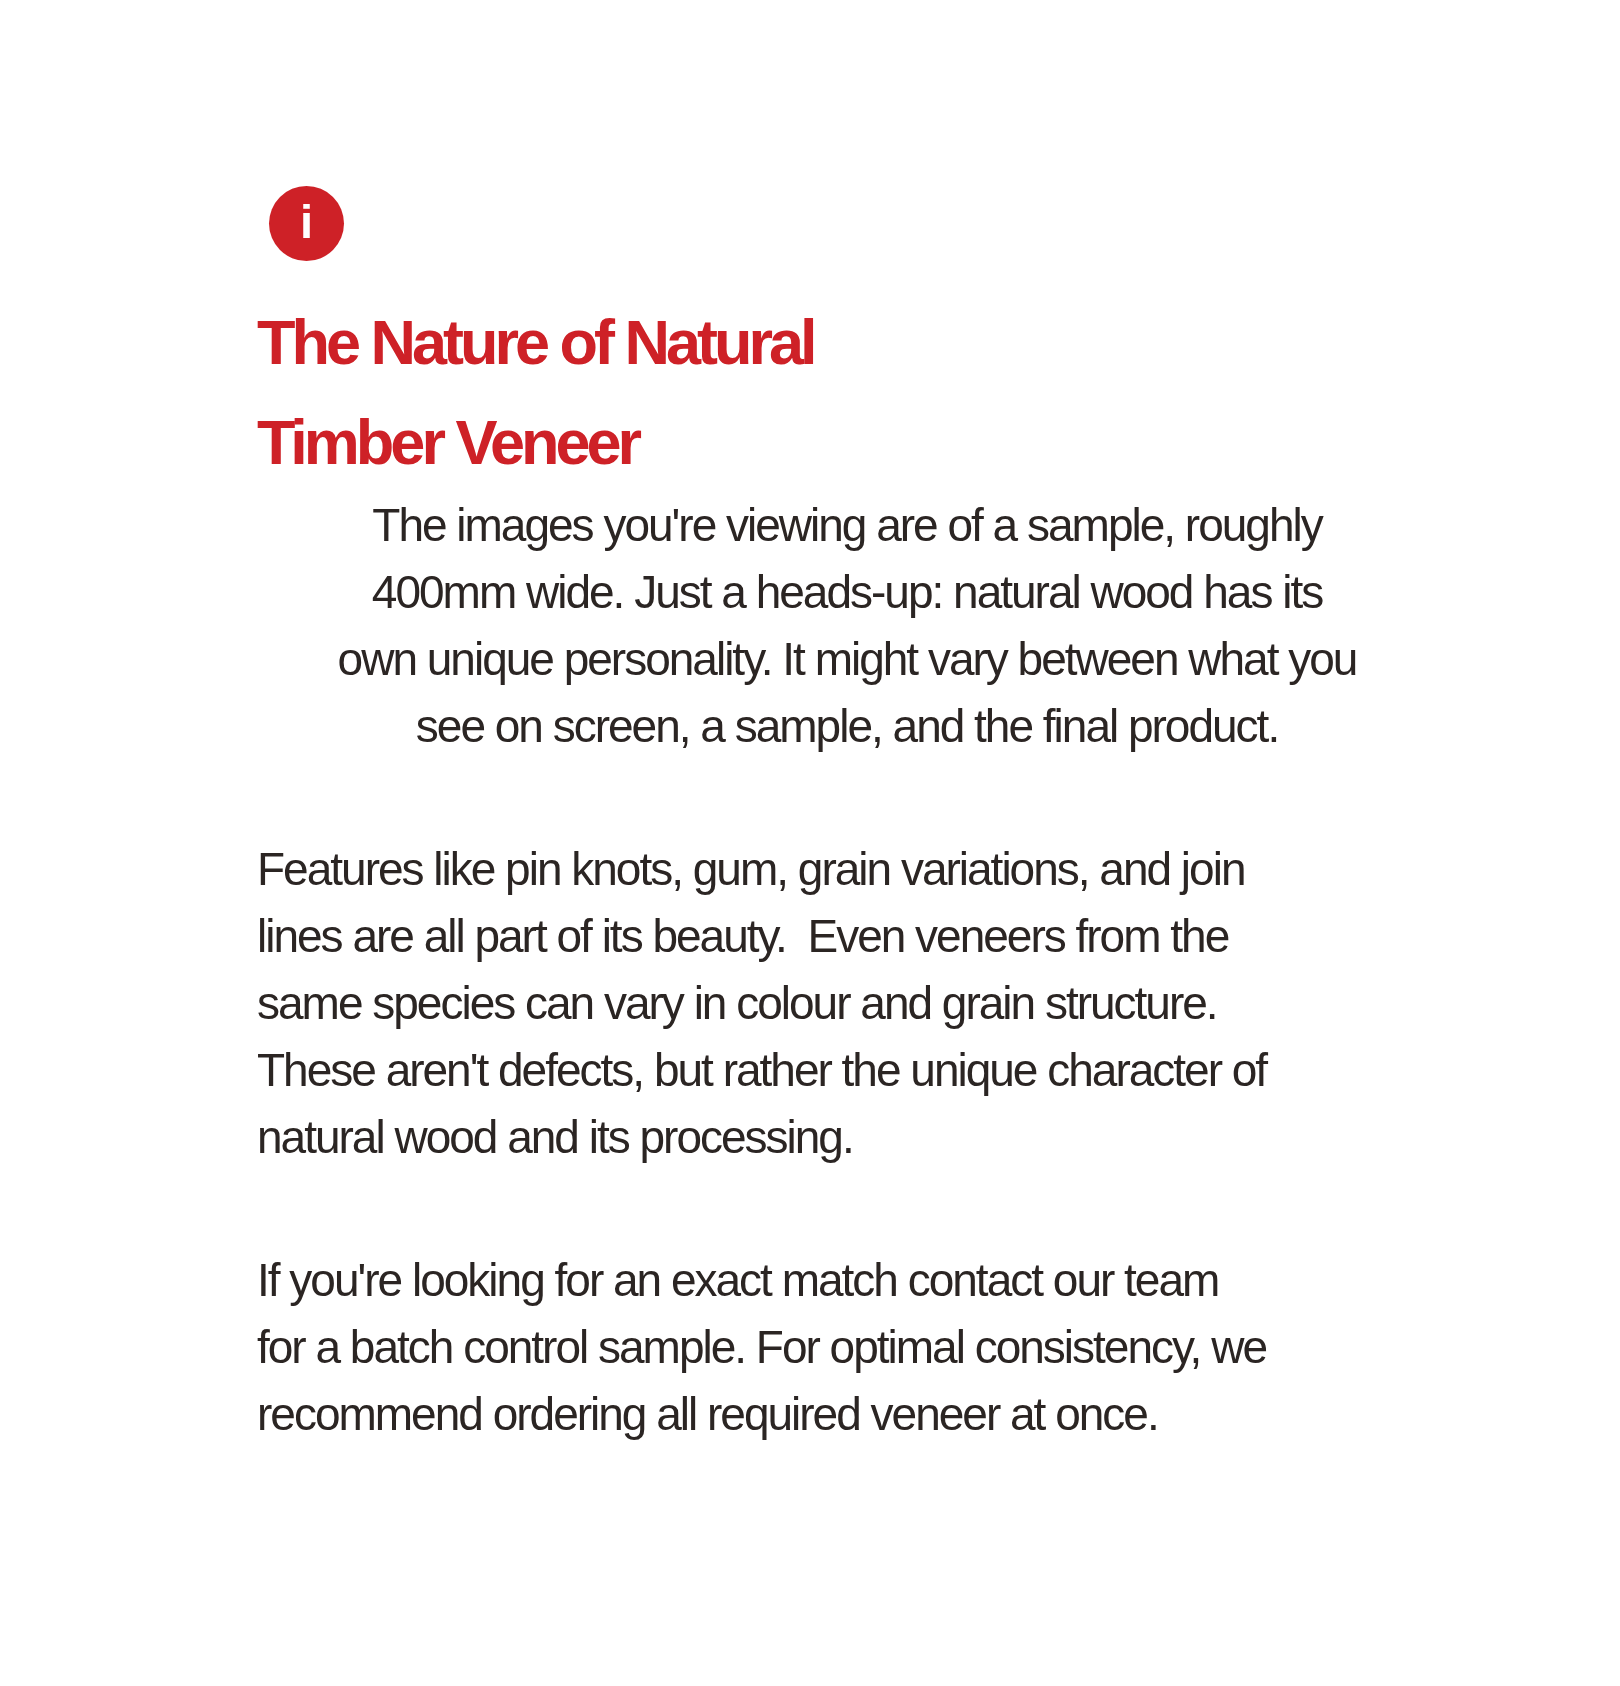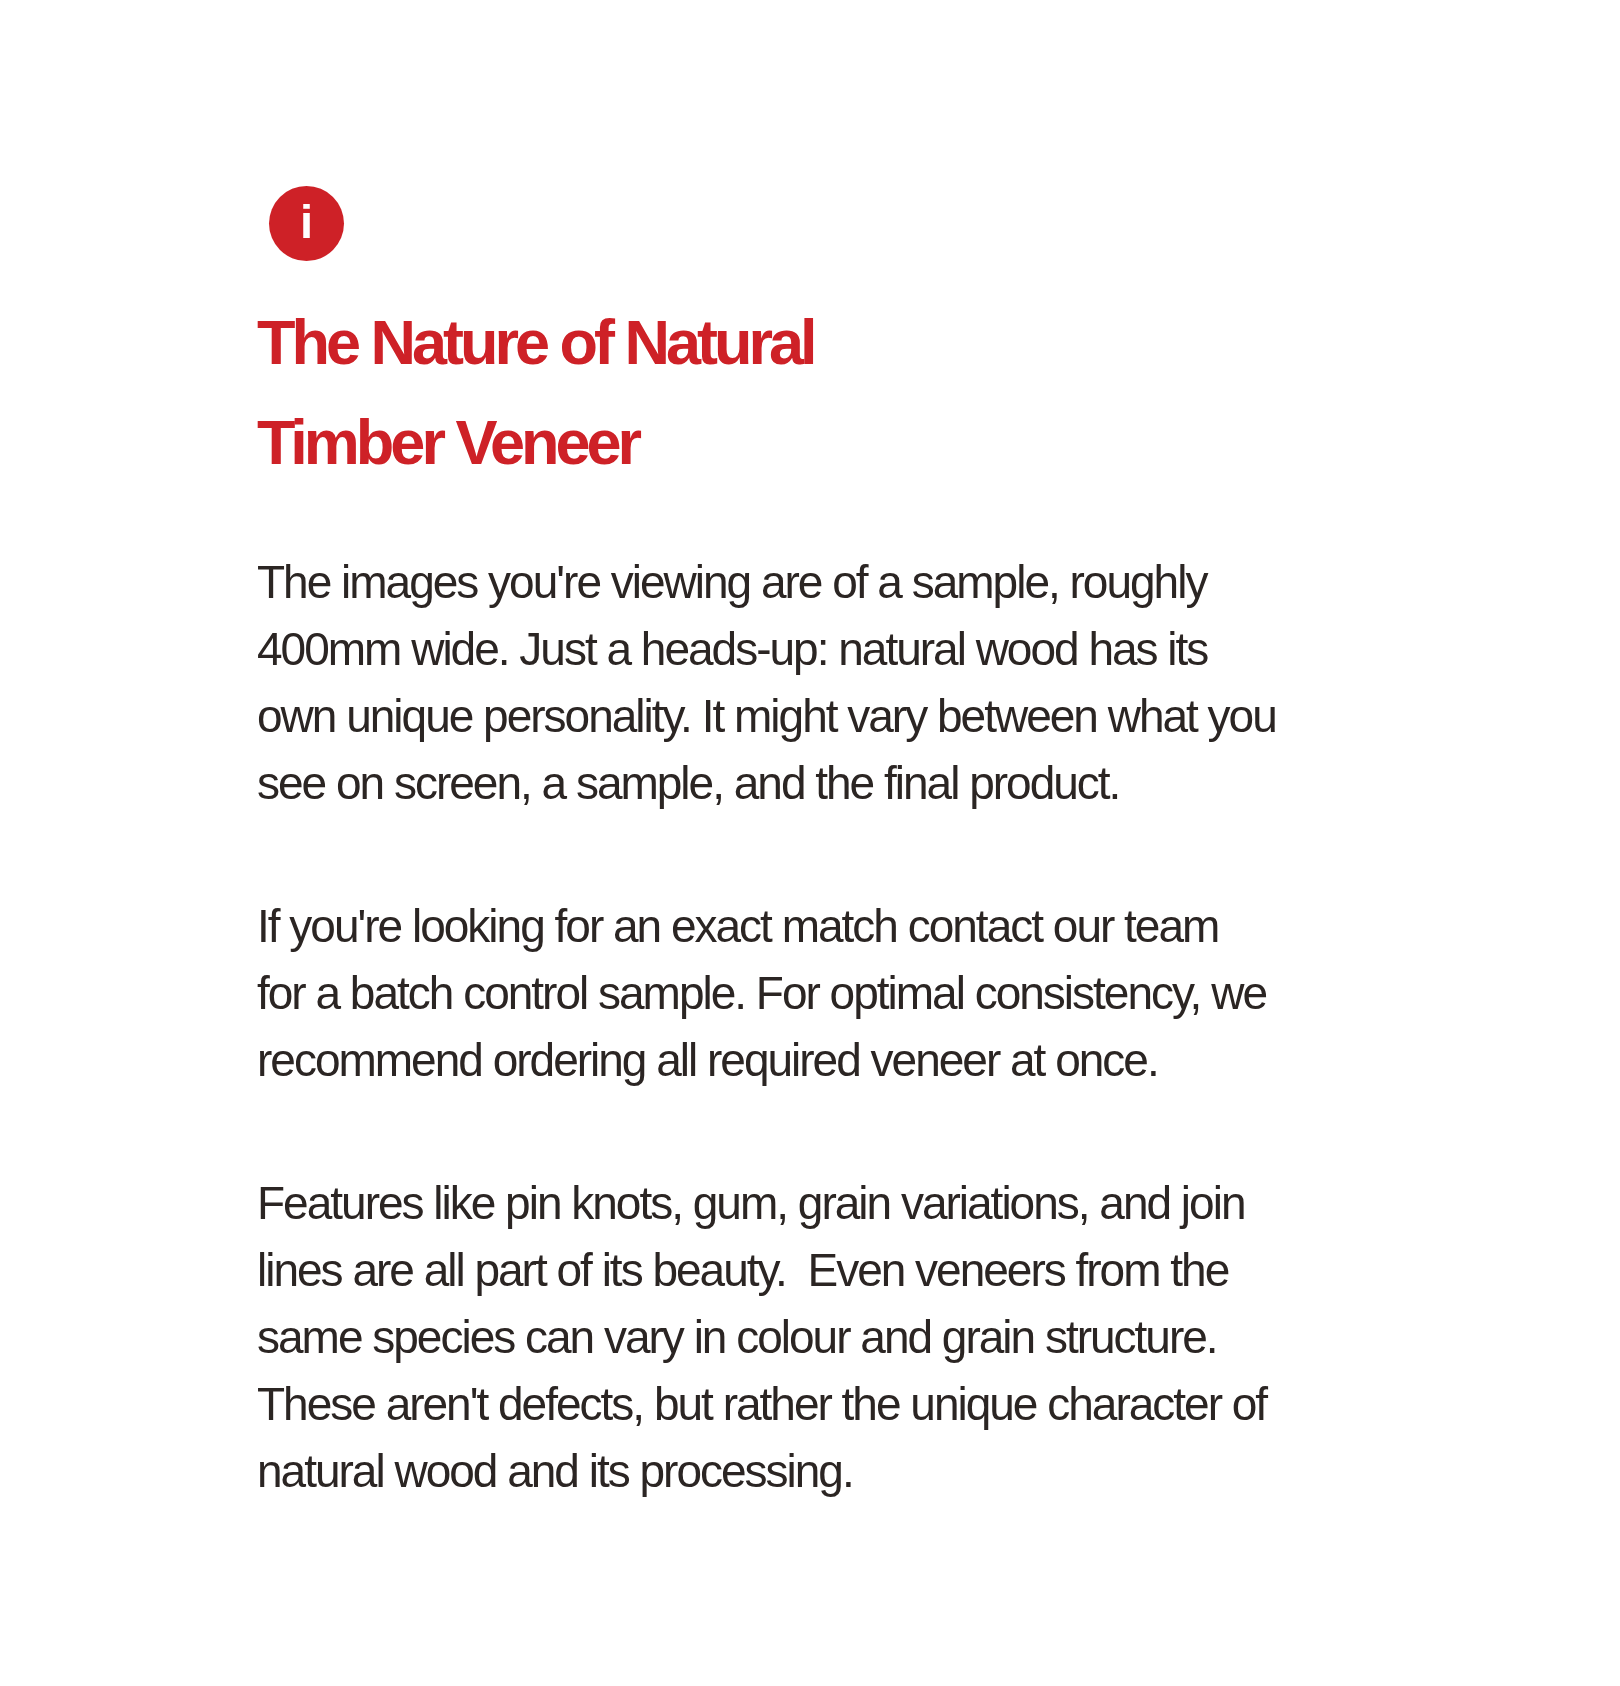--- a/index.html
+++ b/index.html
@@ -44,21 +44,21 @@
     white-space: pre-wrap;
   }
   .body-para {
     color: #2B2523;
     font-size: 46px;
     line-height: 67px;
     letter-spacing: -2px;
     white-space: pre-wrap;
   }
   .body-para.first {
-    margin-top: 57px;
+    text-align: center;
   }
   .body-para + .body-para {
     margin-top: 76px;
   }
 </style>
 </head>
 <body>
 
 <div class="content">
 
@@ -67,23 +67,23 @@
   </div>
 
   <h1 class="heading">The Nature of Natural
 Timber Veneer</h1>
 
   <p class="body-para first">The images you're viewing are of a sample, roughly
 400mm wide. Just a heads-up: natural wood has its
 own unique personality. It might vary between what you
 see on screen, a sample, and the final product.</p>
 
-  <p class="body-para">If you're looking for an exact match contact our team
-for a batch control sample. For optimal consistency, we
-recommend ordering all required veneer at once.</p>
-
   <p class="body-para">Features like pin knots, gum, grain variations, and join
 lines are all part of its beauty.  Even veneers from the
 same species can vary in colour and grain structure.
 These aren't defects, but rather the unique character of
 natural wood and its processing.</p>
 
+  <p class="body-para">If you're looking for an exact match contact our team
+for a batch control sample. For optimal consistency, we
+recommend ordering all required veneer at once.</p>
+
 </div>
 
 </body></html>

